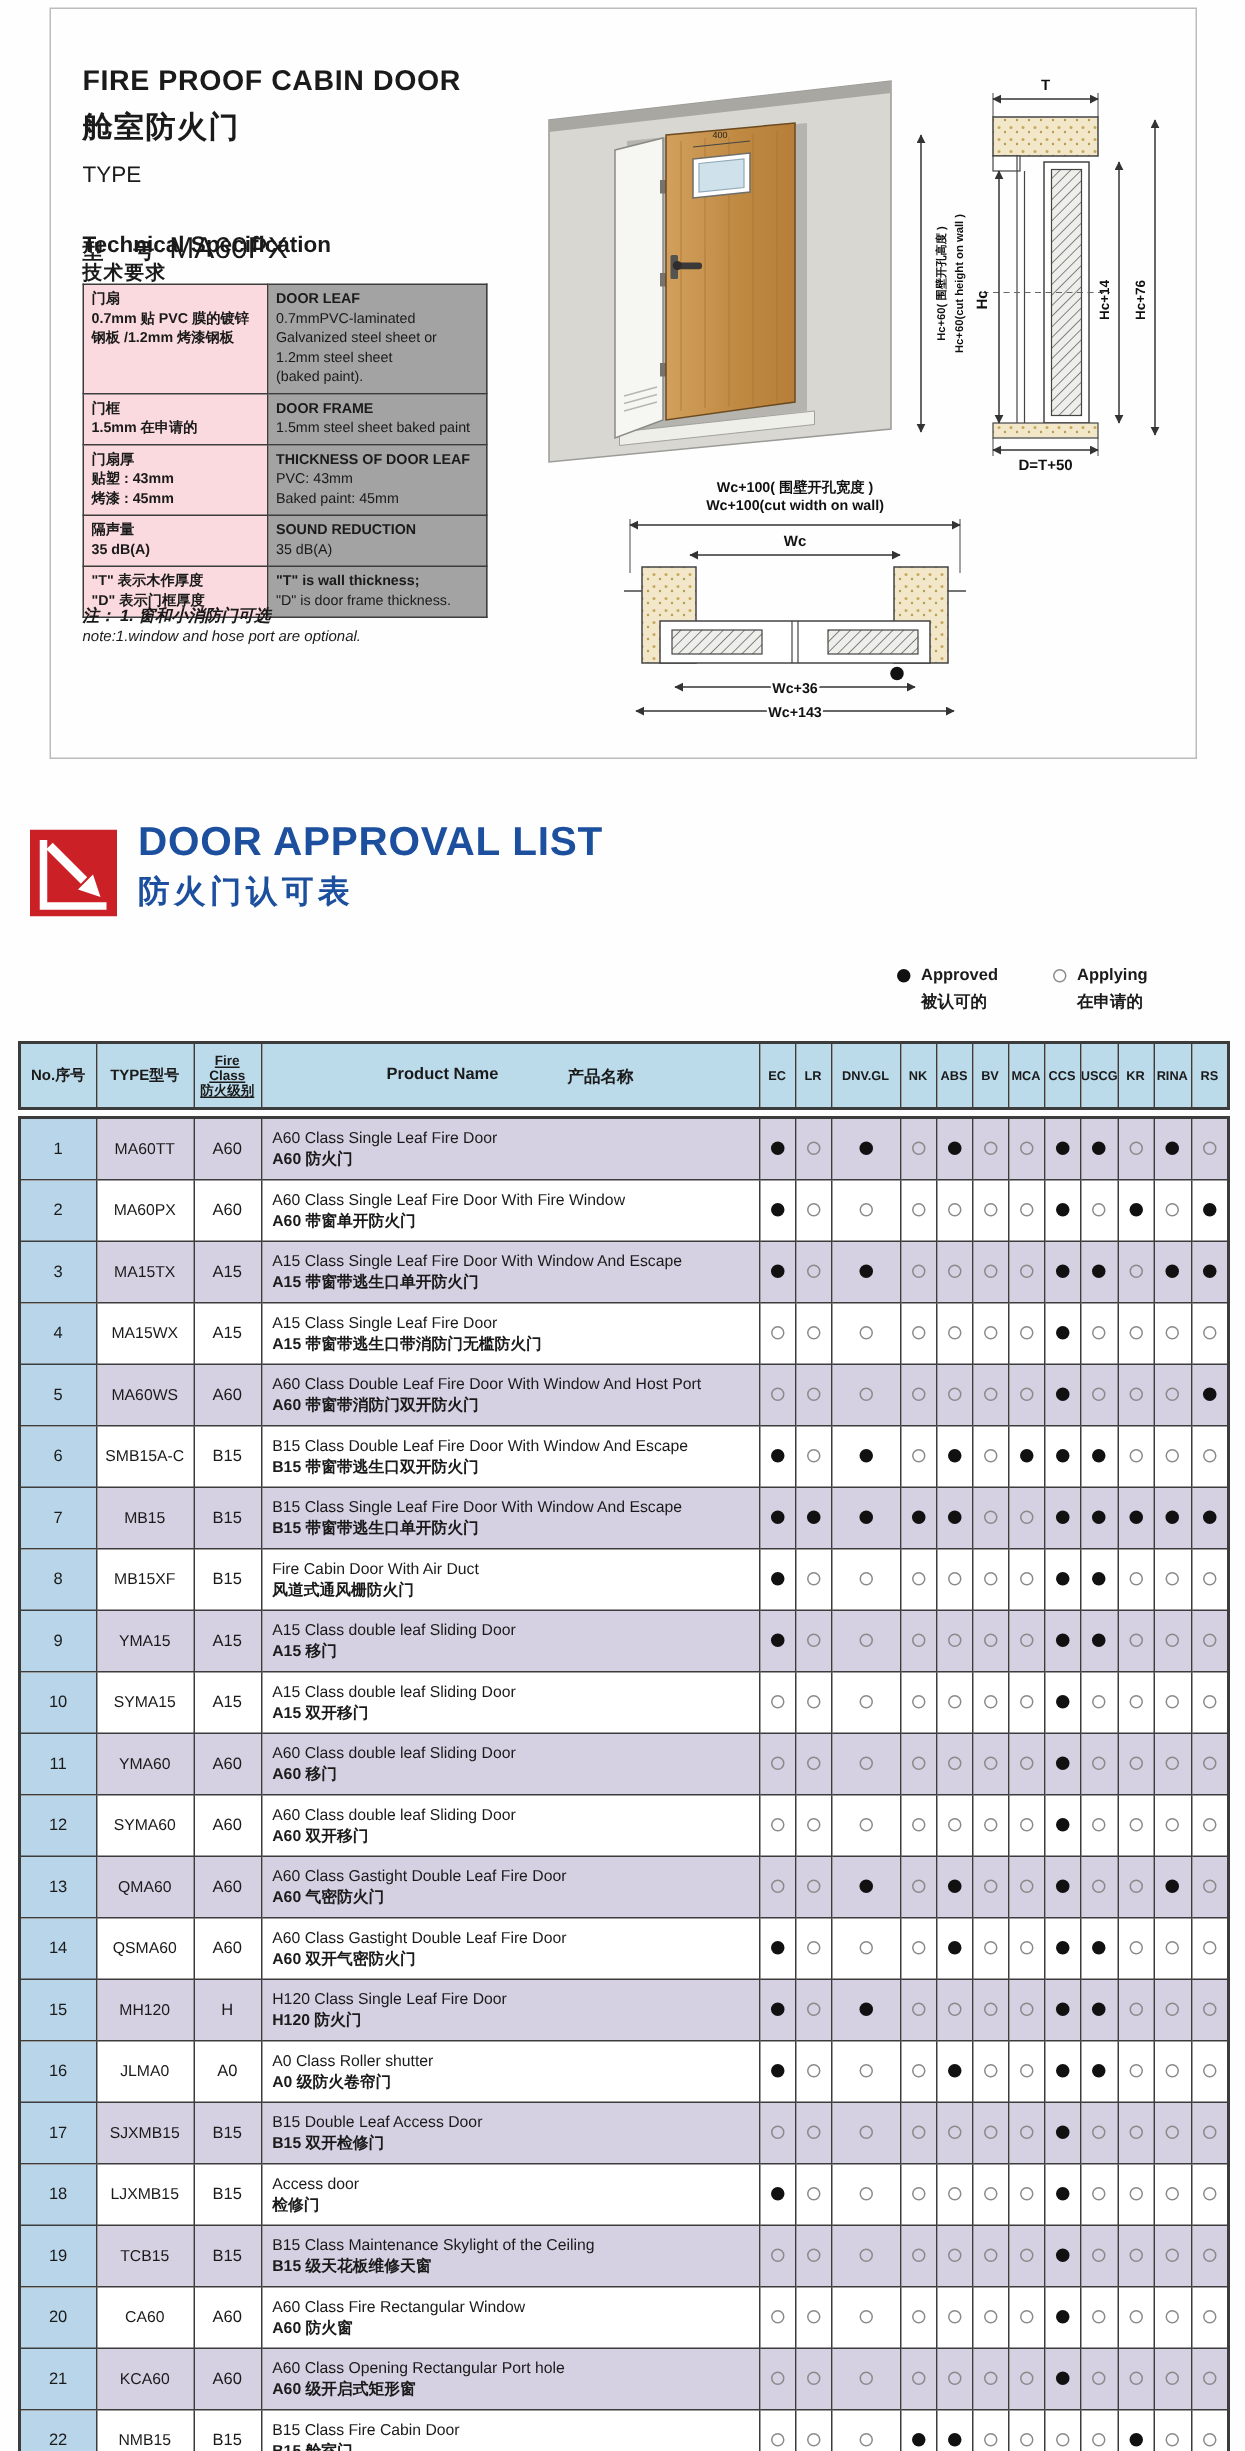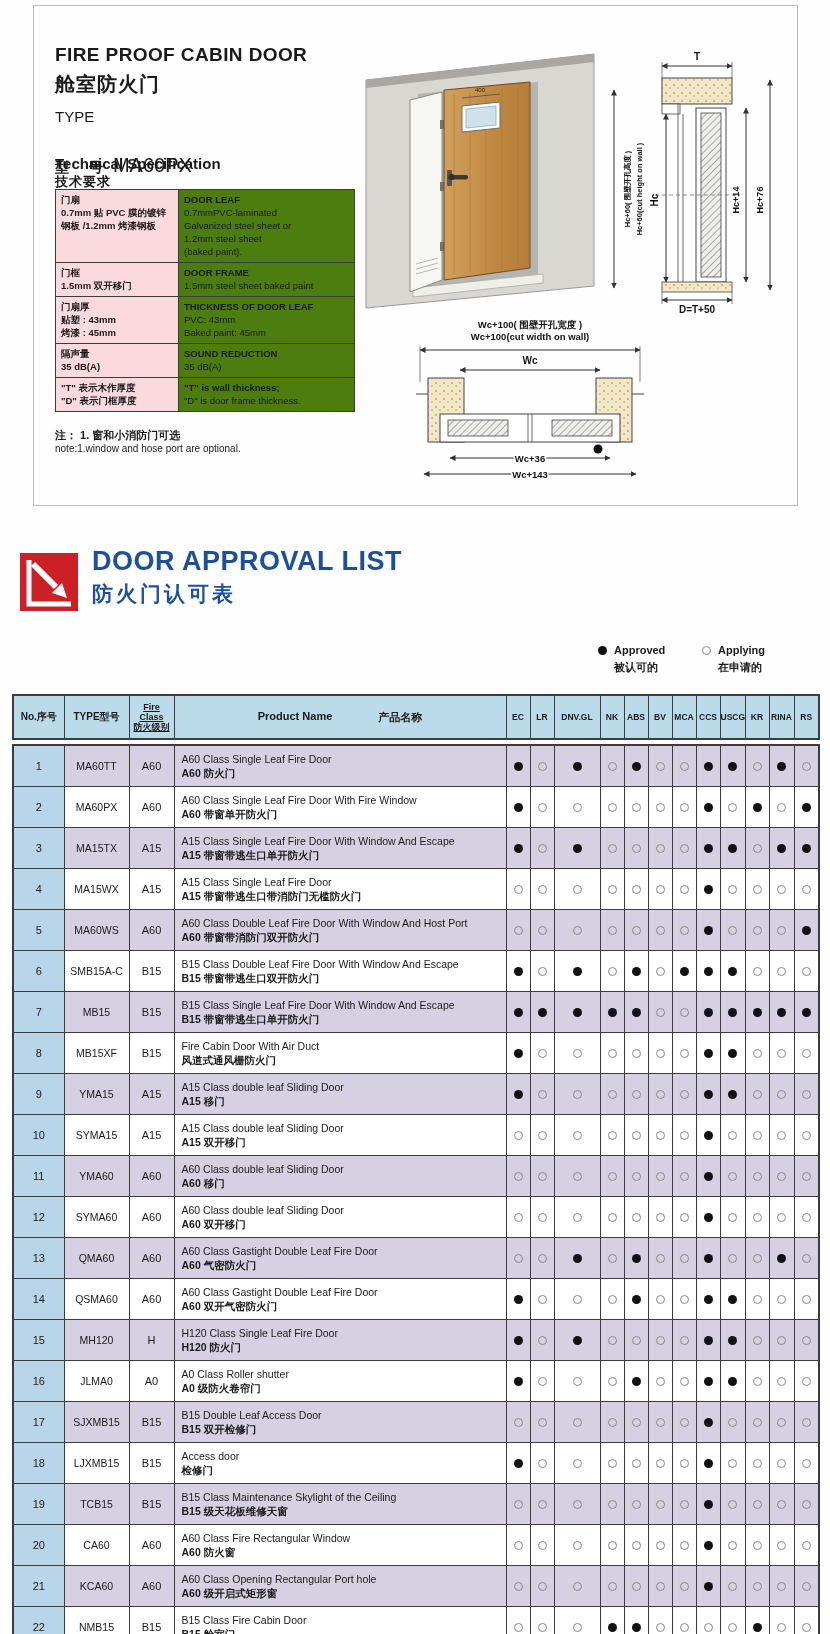--- a/index.html
+++ b/index.html
@@ -13,27 +13,27 @@
   .t-zh{font-size:20px;font-weight:bold;margin-top:5px;letter-spacing:1px;}
   .type-block{position:absolute;left:55px;top:108px;}
   .type-en{font-size:15px;}
   .type-row{margin-top:2px;display:flex;align-items:baseline;}
   .type-zh{font-size:14px;font-weight:bold;letter-spacing:8px;margin-top:32px;}
   .type-value{font-size:20px;margin-left:2px;}
   .tech{position:absolute;left:55px;top:155px;}
   .tech-en{font-size:15px;font-weight:bold;}
   .tech-zh{font-size:13px;font-weight:bold;margin-top:1px;letter-spacing:1px;}
 
-  .spec-table{position:absolute;left:55px;top:189px;width:300px;border-collapse:collapse;font-size:9.5px;line-height:13px;}
+  .spec-table{position:absolute;left:55px;top:189px;width:270px;border-collapse:collapse;font-size:9.5px;line-height:13px;}
   .spec-table td{border:1px solid #3c3c3c;padding:3px 5px 4px 5px;vertical-align:top;}
   .spec-cell-zh{background:#fadade;width:112px;font-weight:bold;}
-  .spec-cell-en{background:#4d7c0f;font-weight:normal;}
+  .spec-cell-en{background:#a3a3a3;font-weight:normal;}
   .spec-cell-en .lead{font-weight:bold;}
 
-  .note{position:absolute;left:55px;top:428px;line-height:14px;}
+  .note{position:absolute;left:55px;top:404px;line-height:14px;font-style:italic;}
   .note-zh{font-weight:bold;font-size:11px;}
   .note-en{font-size:10px;}
 
   .door-svg{position:absolute;left:358px;top:42px;}
   .vsec-svg{position:absolute;left:600px;top:50px;}
   .hsec-svg{position:absolute;left:402px;top:316px;}
 
   
   .approval-header{position:absolute;left:20px;top:546px;display:flex;gap:14px;align-items:flex-start;}
   .logo{width:58px;height:58px;margin-top:7px;}
@@ -106,21 +106,21 @@
             <div class="lead">DOOR LEAF</div>
             <div>0.7mmPVC-laminated</div>
             <div>Galvanized steel sheet or</div>
             <div>1.2mm steel sheet</div>
             <div>(baked paint).</div>
           </td>
         </tr>
         <tr>
           <td class="spec-cell-zh">
             <div class="lead">门框</div>
-            <div>1.5mm 双开移门</div>
+            <div>1.5mm 在申请的</div>
           </td>
           <td class="spec-cell-en">
             <div class="lead">DOOR FRAME</div>
             <div>1.5mm steel sheet baked paint</div>
           </td>
         </tr>
         <tr>
           <td class="spec-cell-zh">
             <div class="lead">门扇厚</div>
             <div>贴塑 : 43mm</div>

